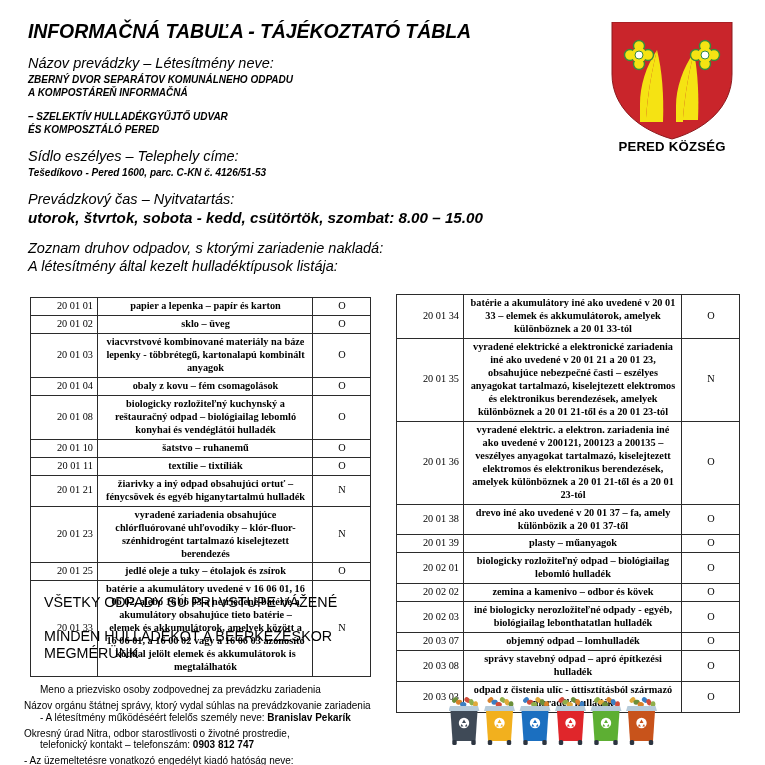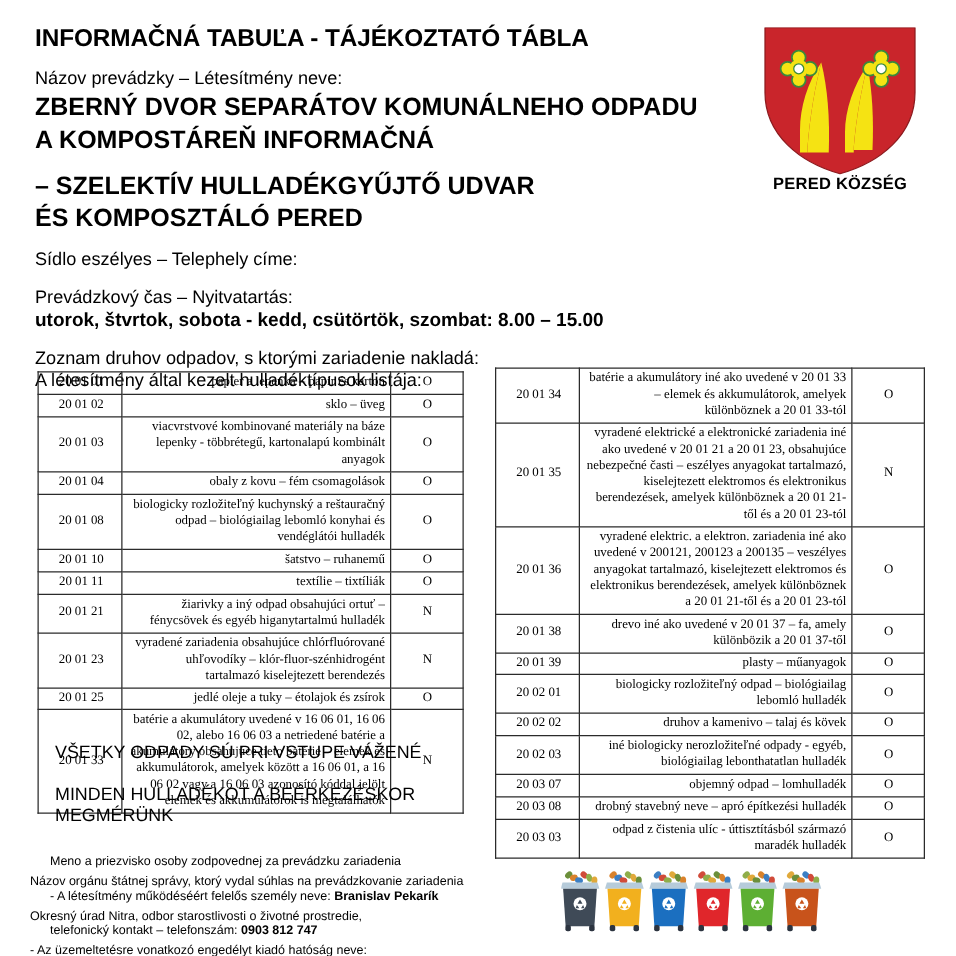--- a/index.html
+++ b/index.html
@@ -23,37 +23,38 @@
     box-sizing: border-box;
     padding: 0;
   }
 
   
   .header {
     position: absolute;
     left: 28px;
     top: 20px;
     width: 560px;
+    font-style: italic;
   }
   .main-title {
     font-size: 19.5px;
     font-weight: bold;
     letter-spacing: -0.1px;
     line-height: 1.15;
     margin: 0 0 12px 0;
     white-space: nowrap;
   }
   .field-label {
     font-size: 14.5px;
     line-height: 1.28;
     margin: 0;
     font-weight: normal;
   }
   .field-value {
-    font-size: 20px;
+    font-size: 10px;
     font-weight: bold;
     line-height: 1.3;
     margin: 0;
   }
   .field-value.big {
     font-size: 15.2px;
   }
   .blk {
     margin-bottom: 11px;
   }
@@ -103,25 +104,26 @@
     width: 344px;
   }
   .tbl td {
     border: 1px solid #2b2b2b;
     padding: 2px 4px 2px 5px;
     vertical-align: middle;
   }
   .tbl td.code {
     width: 56px;
     white-space: nowrap;
+    text-align: right;
+    padding-left: 6px;
+  }
+  .tbl td.desc {
     text-align: center;
-    padding-left: 6px;
-  }
-  .tbl td.desc {
-    text-align: right;
+    font-weight: bold;
   }
   .tbl td.flag {
     width: 48px;
     text-align: center;
   }
 
   
   .bottom-left {
     position: absolute;
     left: 28px;
@@ -174,20 +176,21 @@
       <div class="field-value">A KOMPOSTÁREŇ INFORMAČNÁ</div>
     </div>
 
     <div class="blk">
       <div class="field-value">– SZELEKTÍV HULLADÉKGYŰJTŐ UDVAR</div>
       <div class="field-value">ÉS KOMPOSZTÁLÓ PERED</div>
     </div>
 
     <div class="blk">
       <div class="field-label">Sídlo eszélyes – Telephely címe:</div>
+      <div class="field-value">Tešedíkovo - Pered 1600, parc. C-KN č. 4126/51-53</div>
     </div>
 
     <div class="blk">
       <div class="field-label">Prevádzkový čas – Nyitvatartás:</div>
       <div class="field-value big">utorok, štvrtok, sobota - kedd, csütörtök, szombat:  8.00 – 15.00</div>
     </div>
 
     <div class="blk-tight">
       <div class="field-label">Zoznam druhov odpadov, s ktorými zariadenie nakladá:</div>
       <div class="field-label">A létesítmény által kezelt hulladéktípusok listája:</div>
@@ -312,36 +315,36 @@
           <td class="desc">plasty – műanyagok</td>
           <td class="flag">O</td>
         </tr>
         <tr>
           <td class="code">20 02 01</td>
           <td class="desc">biologicky rozložiteľný odpad – biológiailag lebomló hulladék</td>
           <td class="flag">O</td>
         </tr>
         <tr>
           <td class="code">20 02 02</td>
-          <td class="desc">druhov a kamenivo – talaj és kövek</td>
+          <td class="desc">zemina a kamenivo – odbor és kövek</td>
           <td class="flag">O</td>
         </tr>
         <tr>
           <td class="code">20 02 03</td>
           <td class="desc">iné biologicky nerozložiteľné odpady - egyéb, biológiailag lebonthatatlan hulladék</td>
           <td class="flag">O</td>
         </tr>
         <tr>
           <td class="code">20 03 07</td>
           <td class="desc">objemný odpad – lomhulladék</td>
           <td class="flag">O</td>
         </tr>
         <tr>
           <td class="code">20 03 08</td>
-          <td class="desc">drobný stavebný neve – apró építkezési hulladék</td>
+          <td class="desc">správy stavebný odpad – apró építkezési hulladék</td>
           <td class="flag">O</td>
         </tr>
         <tr>
           <td class="code">20 03 03</td>
           <td class="desc">odpad z čistenia ulíc - úttisztításból származó maradék hulladék</td>
           <td class="flag">O</td>
         </tr>
       </tbody>
   </table>
 

